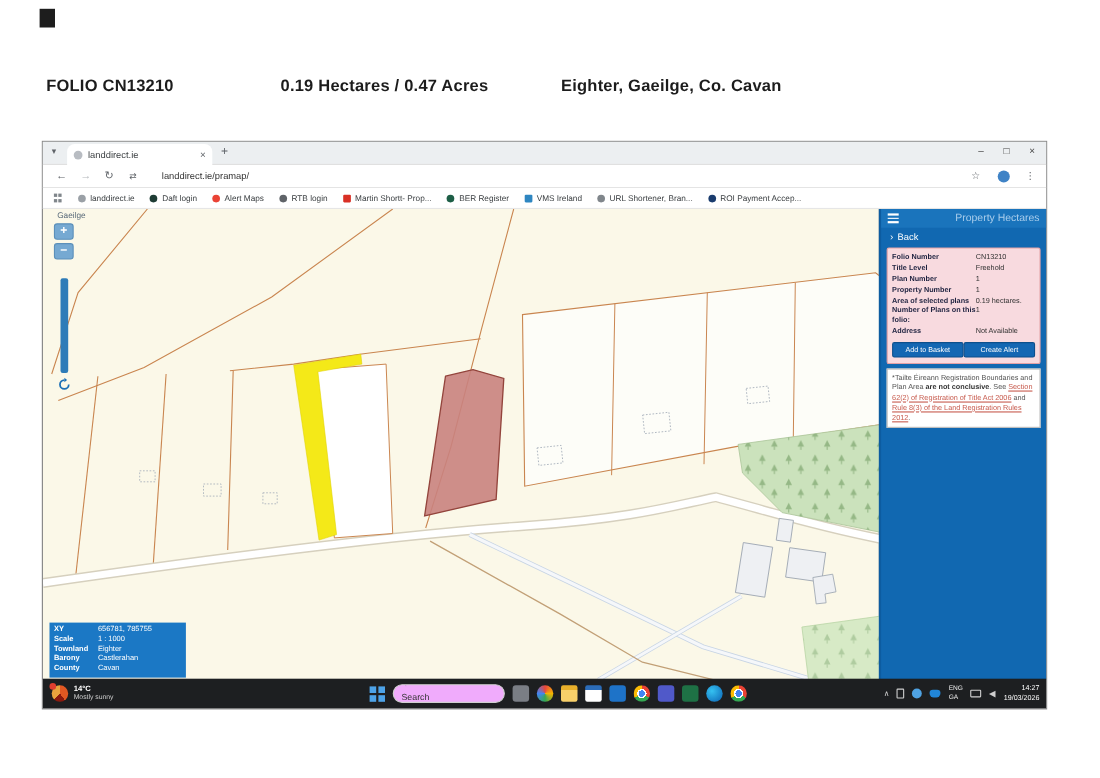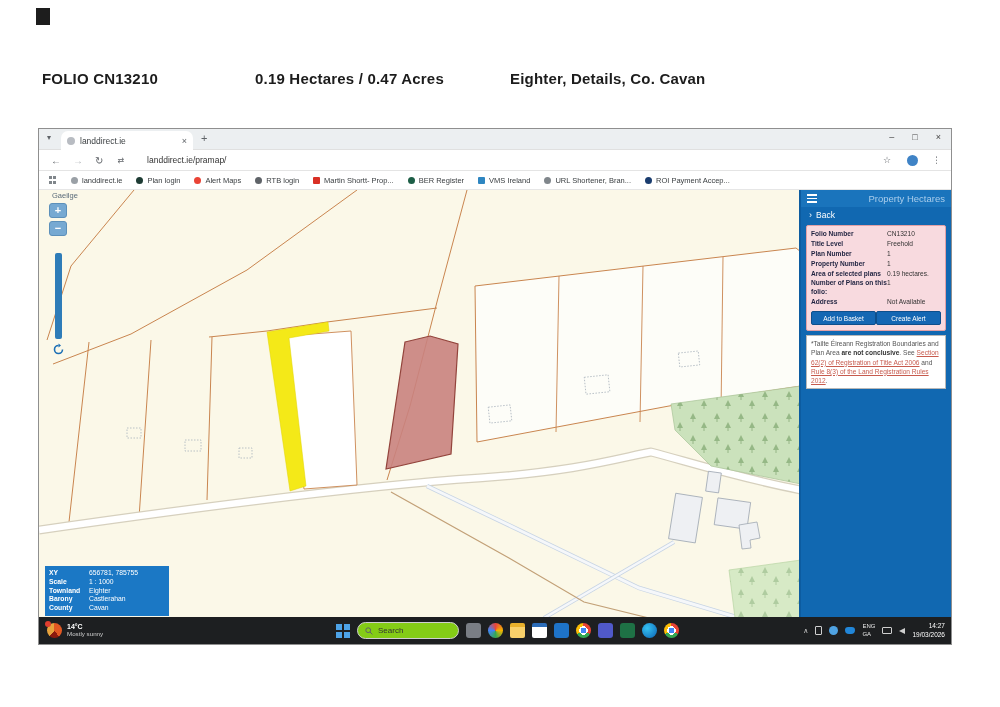--- a/index.html
+++ b/index.html
@@ -88,21 +88,21 @@
   
   .taskbar { position:absolute; left:0; bottom:0; width:100%; height:27px; background:#1d1f21; display:flex; align-items:center; }
   .weather { display:flex; align-items:center; gap:5px; margin-left:8px; }
   .wicon { position:relative; width:15px; height:15px; border-radius:50%; background:conic-gradient(#e25822 0 40%, #8b1a0e 40% 62%, #e8a33d 62% 100%); }
   .wicon:after { content:""; position:absolute; left:-2px; top:-2px; width:6px; height:6px; border-radius:50%; background:#e03e2f; }
   .wt { font-size:7px; font-weight:bold; color:#fff; line-height:1.2; }
   .wc { font-size:6.2px; color:#cfcfcf; line-height:1.1; }
 
   .centerbar { position:absolute; left:297px; top:0; height:27px; display:flex; align-items:center; gap:7px; }
   .startbtn { width:14px; height:14px; background-image:linear-gradient(#4da3e8,#4da3e8),linear-gradient(#4da3e8,#4da3e8),linear-gradient(#4da3e8,#4da3e8),linear-gradient(#4da3e8,#4da3e8); background-size:6px 6px; background-position:0 0,8px 0,0 8px,8px 8px; background-repeat:no-repeat; }
-  .searchpill { width:102px; height:17px; background:#84cc16; border:1px solid #d0d0d0; border-radius:9px; display:flex; align-items:center; gap:5px; padding-left:7px; }
+  .searchpill { width:102px; height:17px; background:#f0abfc; border:1px solid #d0d0d0; border-radius:9px; display:flex; gap:5px; padding-left:7px;flex-direction:column; }
   .searchpill span { font-size:8px; color:#333; }
   .apps { display:flex; align-items:center; gap:7px; }
   .ai { width:15px; height:15px; flex:0 0 auto; }
   .a1 { background:#7a7e85; border-radius:3px; }
   .a2 { border-radius:50%; background:conic-gradient(#e8453c, #f4b400, #34a853, #4285f4, #e8453c); }
   .a3 { background:linear-gradient(#e8b02b 0 30%, #f8d06a 30%); border-radius:2px; }
   .a4 { background:linear-gradient(#2b6cb8 0 30%, #ffffff 30%); border-radius:2px; }
   .a5 { background:#1e73c8; border-radius:3px; }
   .a6, .a10 { border-radius:50%; background:radial-gradient(circle at center, #4285f4 0 28%, #fff 28% 40%, rgba(0,0,0,0) 40%), conic-gradient(#ea4335 0 120deg, #34a853 120deg 240deg, #fbbc05 240deg); }
   .a7 { background:#5059c9; border-radius:3px; }
@@ -121,21 +121,21 @@
   .clock { font-size:6.5px; color:#fff; text-align:right; line-height:1.3; }
 </style>
 </head>
 <body>
 
 <div class="corner-mark"></div>
 
 <div class="doc-header">
   <span class="h-folio">FOLIO CN13210</span>
   <span class="h-area">0.19 Hectares  /  0.47 Acres</span>
-  <span class="h-loc">Eighter, Details, Co. Cavan</span>
+  <span class="h-loc">Eighter, Gaeilge, Co. Cavan</span>
 </div>
 
 <div class="browser">
 
   <div class="tabstrip">
     <span class="tab-list-btn">▾</span>
     <div class="tab">
       <span class="favicon"></span>
       <span class="tab-title">landdirect.ie</span>
       <span class="tab-close">×</span>
@@ -165,21 +165,21 @@
         <i></i>
         <i></i>
         <i></i>
       </span>
     <span class="bm">
         <span class="fv c0"></span>
         <span class="lb">landdirect.ie</span>
       </span>
     <span class="bm">
         <span class="fv c1"></span>
-        <span class="lb">Plan login</span>
+        <span class="lb">Daft login</span>
       </span>
     <span class="bm">
         <span class="fv c2"></span>
         <span class="lb">Alert Maps</span>
       </span>
     <span class="bm">
         <span class="fv c3"></span>
         <span class="lb">RTB login</span>
       </span>
     <span class="bm">

